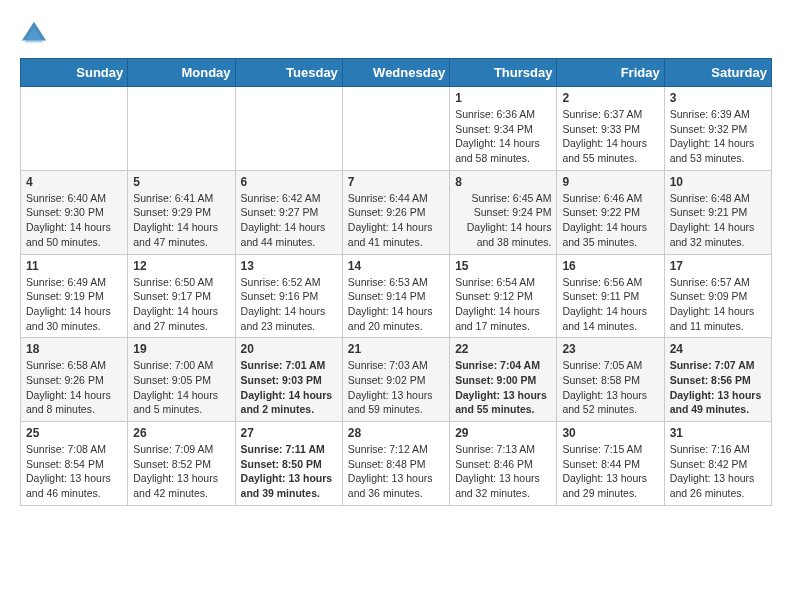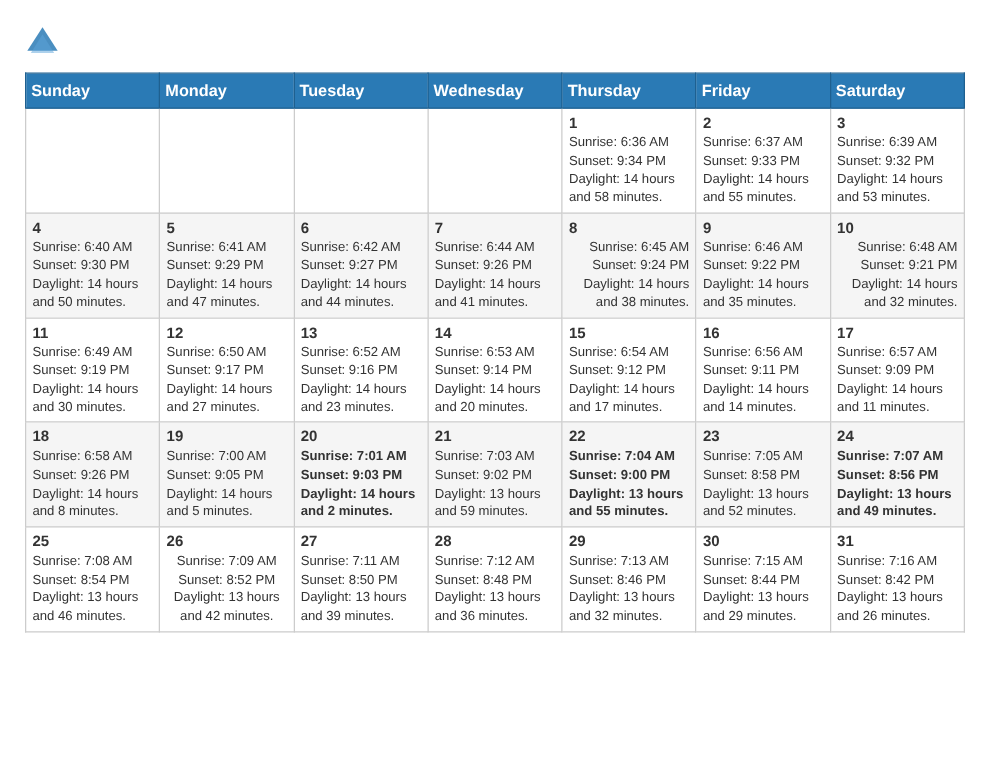--- a/index.html
+++ b/index.html
@@ -61,21 +61,21 @@
       width: 100%;
       border-collapse: collapse;
       border: 1px solid #ccc;
     }
     .calendar th {
       background-color: #2a7ab5;
       color: #fff;
       font-size: 13px;
       font-weight: bold;
       padding: 6px 4px;
-      text-align: left;
+      text-align: right;
       border: 1px solid #1e6090;
     }
     .calendar td {
       vertical-align: top;
       border: 1px solid #ccc;
       padding: 4px 5px;
       width: 14.28%;
       min-height: 80px;
       font-size: 11px;
       color: #333;
@@ -201,21 +201,21 @@
           </td>
           <td>
             <span class="day-num">9</span>
             <div class="day-info" style="white-space: pre-line;">Sunrise: 6:46 AM
 Sunset: 9:22 PM
 Daylight: 14 hours
 and 35 minutes.</div>
           </td>
           <td>
             <span class="day-num">10</span>
-            <div class="day-info" style="white-space: pre-line; text-align: right;">Sunrise: 6:48 AM
+            <div class="day-info" style="white-space: pre-line;">Sunrise: 6:48 AM
 Sunset: 9:21 PM
 Daylight: 14 hours
 and 32 minutes.</div>
           </td>
         </tr>
         <tr>
           <td>
             <span class="day-num">11</span>
             <div class="day-info" style="white-space: pre-line;">Sunrise: 6:49 AM
 Sunset: 9:19 PM
@@ -319,28 +319,28 @@
         <tr>
           <td>
             <span class="day-num">25</span>
             <div class="day-info" style="white-space: pre-line;">Sunrise: 7:08 AM
 Sunset: 8:54 PM
 Daylight: 13 hours
 and 46 minutes.</div>
           </td>
           <td>
             <span class="day-num">26</span>
-            <div class="day-info" style="white-space: pre-line; text-align: center;">Sunrise: 7:09 AM
+            <div class="day-info" style="white-space: pre-line;">Sunrise: 7:09 AM
 Sunset: 8:52 PM
 Daylight: 13 hours
 and 42 minutes.</div>
           </td>
           <td>
             <span class="day-num">27</span>
-            <div class="day-info" style="white-space: pre-line;">Sunrise: 7:11 AM
+            <div class="day-info" style="white-space: pre-line; font-weight: bold;">Sunrise: 7:11 AM
 Sunset: 8:50 PM
 Daylight: 13 hours
 and 39 minutes.</div>
           </td>
           <td>
             <span class="day-num">28</span>
             <div class="day-info" style="white-space: pre-line;">Sunrise: 7:12 AM
 Sunset: 8:48 PM
 Daylight: 13 hours
 and 36 minutes.</div>

